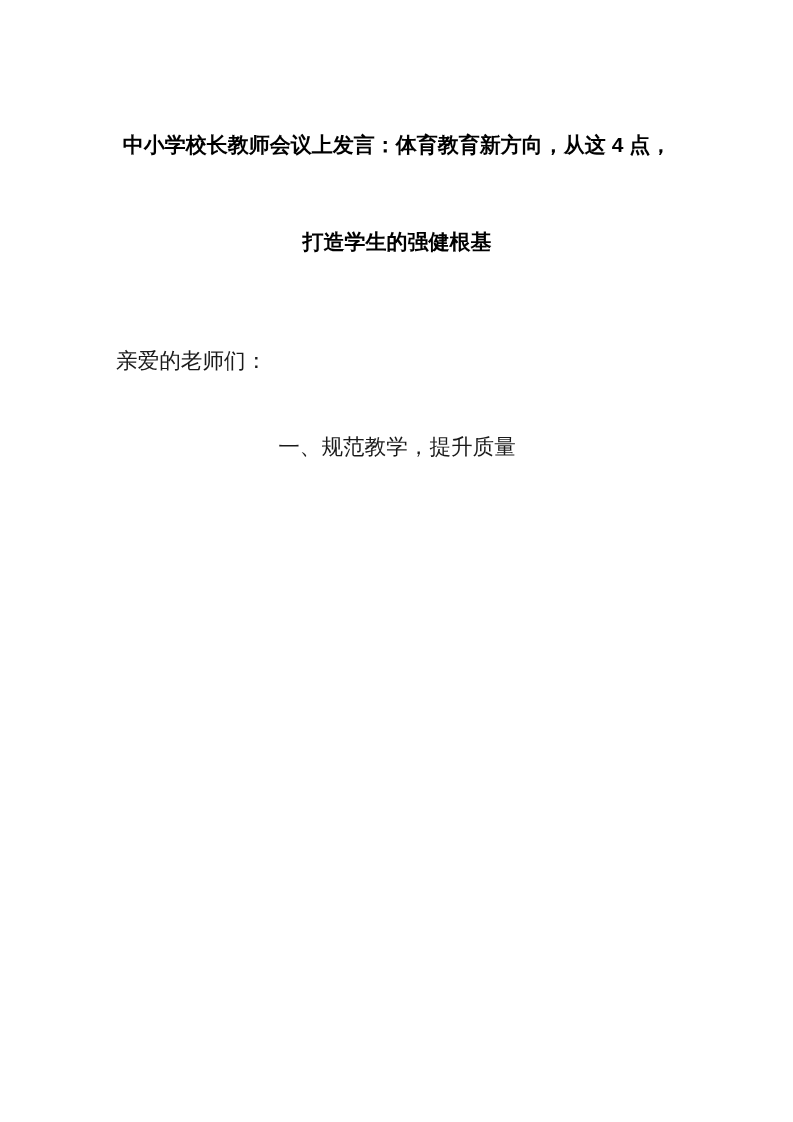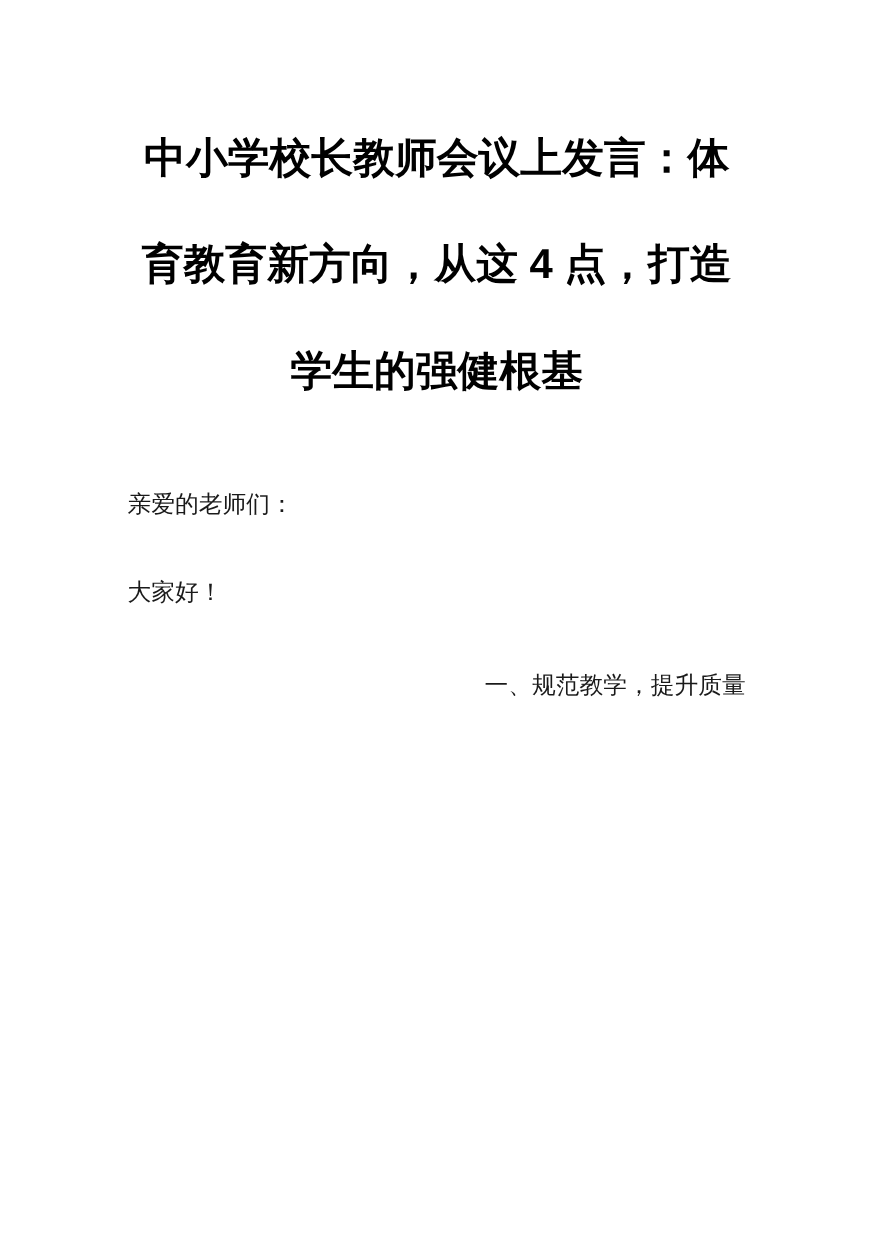--- a/index.html
+++ b/index.html
@@ -25,21 +25,21 @@
   }
   .content {
     width: 562px;
     margin: 0;
     padding-top: 96px;
     padding-left: 116px;
   }
   .doc-title {
     width: 562px;
     margin: 0 0 50px 0;
-    font-size: 38px;
+    font-size: 21px;
     font-weight: 700;
     line-height: 97px;
     text-align: center;
     color: var(--title-fg);
     word-break: break-all;
   }
   .para {
     width: 562px;
     margin: 38px 0;
     font-size: 21.6px;
@@ -47,27 +47,26 @@
     line-height: 41.5px;
     text-align: justify;
     color: var(--fg);
   }
   .section-heading {
     width: 562px;
     margin: 44px 0 0 0;
     font-size: 21.6px;
     font-weight: 400;
     line-height: 41.5px;
-    text-align: right;
+    text-align: center;
     color: var(--fg);
   }
 </style>
 </head>
 <body>
 
 <div class="page">
   <div class="content">
     <h1 class="doc-title">中小学校长教师会议上发言：体育教育新方向，从这 4 点，打造学生的强健根基</h1>
     <p class="para">亲爱的老师们：</p>
-    <p class="para">大家好！</p>
     <h2 class="section-heading">一、规范教学，提升质量</h2>
   </div>
 </div>
 
 </body></html>

